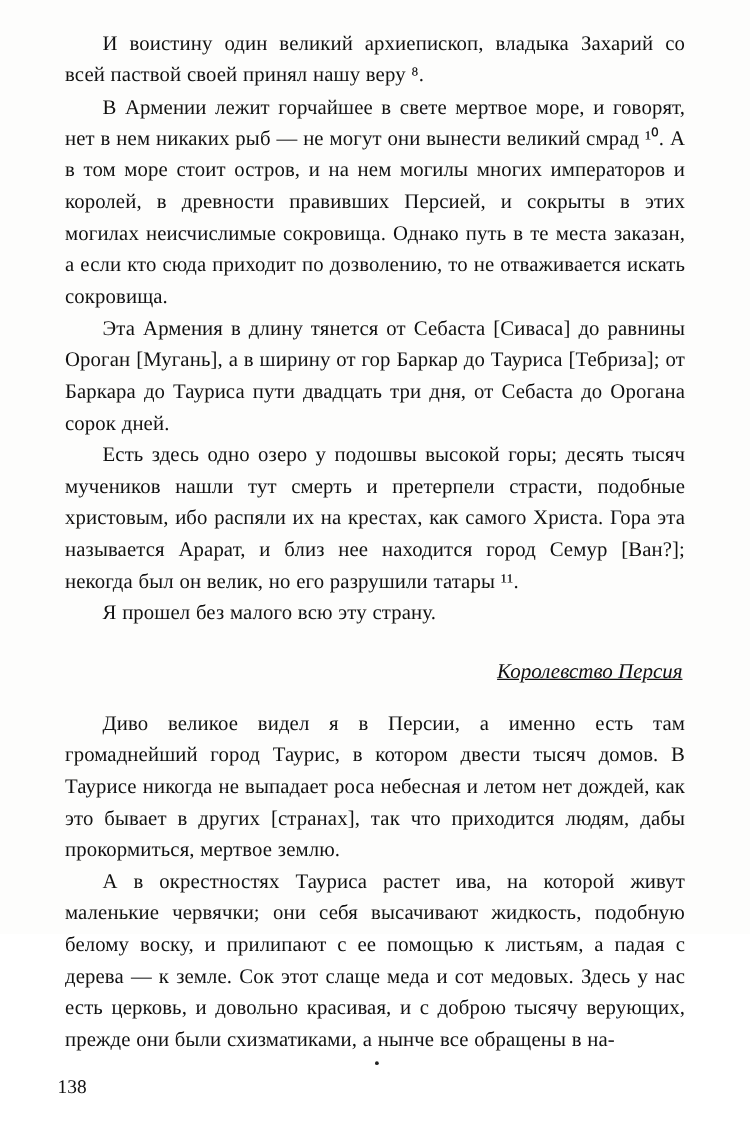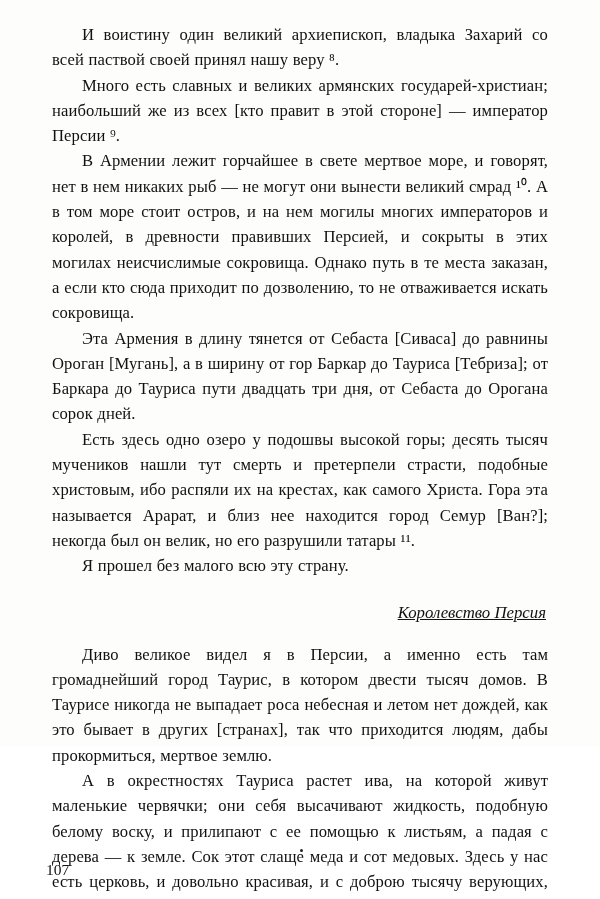--- a/index.html
+++ b/index.html
@@ -68,32 +68,31 @@
   }
 </style>
 </head>
 <body>
 
 <div class="page">
 
   <div class="text-column">
 
     <p class="para">И воистину один великий архиепископ, владыка Захарий со всей паствой своей принял нашу веру ⁸.</p>
-    <p class="para">Много есть славных и великих армянских государей-христиан; наибольший же из всех [кто правит в этой стороне] — император Персии ⁹.</p>
     <p class="para">В Армении лежит горчайшее в свете мертвое море, и говорят, нет в нем никаких рыб — не могут они вынести великий смрад ¹⁰. А в том море стоит остров, и на нем могилы многих императоров и королей, в древности правивших Персией, и сокрыты в этих могилах неисчислимые сокровища. Однако путь в те места заказан, а если кто сюда приходит по дозволению, то не отваживается искать сокровища.</p>
     <p class="para">Эта Армения в длину тянется от Себаста [Сиваса] до равнины Ороган [Мугань], а в ширину от гор Баркар до Тауриса [Тебриза]; от Баркара до Тауриса пути двадцать три дня, от Себаста до Орогана сорок дней.</p>
     <p class="para">Есть здесь одно озеро у подошвы высокой горы; десять тысяч мучеников нашли тут смерть и претерпели страсти, подобные христовым, ибо распяли их на крестах, как самого Христа. Гора эта называется Арарат, и близ нее находится город Семур [Ван?]; некогда был он велик, но его разрушили татары ¹¹.</p>
     <p class="para">Я прошел без малого всю эту страну.</p>
 
     <div class="section-heading">Королевство Персия</div>
 
     <div class="gap-mid"></div>
 
     <p class="para">Диво великое видел я в Персии, а именно есть там громаднейший город Таурис, в котором двести тысяч домов. В Таурисе никогда не выпадает роса небесная и летом нет дождей, как это бывает в других [странах], так что приходится людям, дабы прокормиться, мертвое землю.</p>
     <p class="para">А в окрестностях Тауриса растет ива, на которой живут маленькие червячки; они себя высачивают жидкость, подобную белому воску, и прилипают с ее помощью к листьям, а падая с дерева — к земле. Сок этот слаще меда и сот медовых. Здесь у нас есть церковь, и довольно красивая, и с доброю тысячу верующих, прежде они были схизматиками, а нынче все обращены в на-</p>
 
   </div>
 
   <div class="dot-mark"></div>
 
-  <div class="page-number">107</div>
+  <div class="page-number">138</div>
 
 </div>
 
 </body></html>

